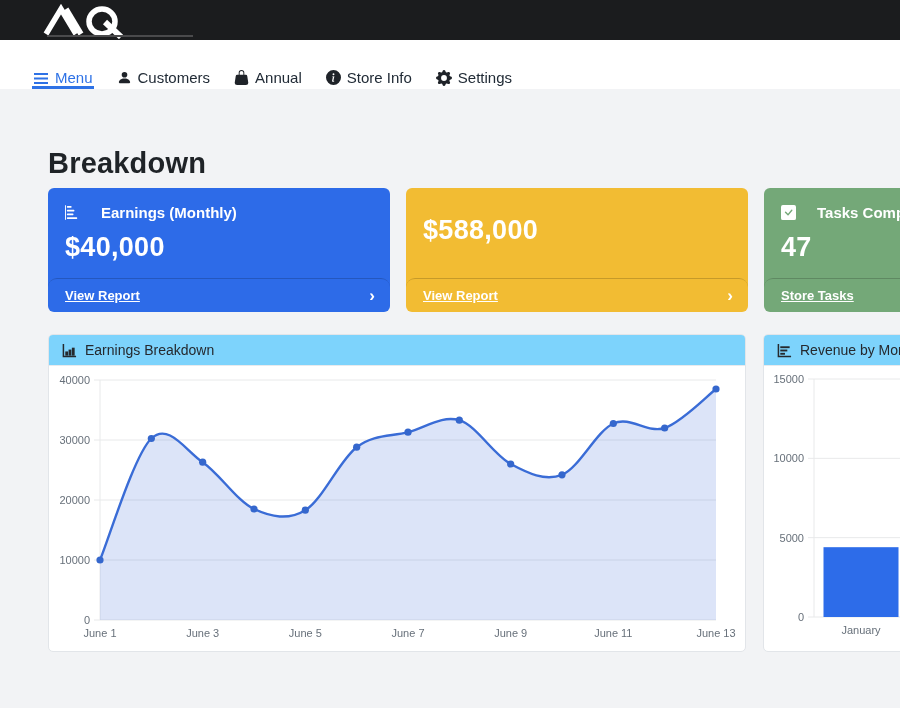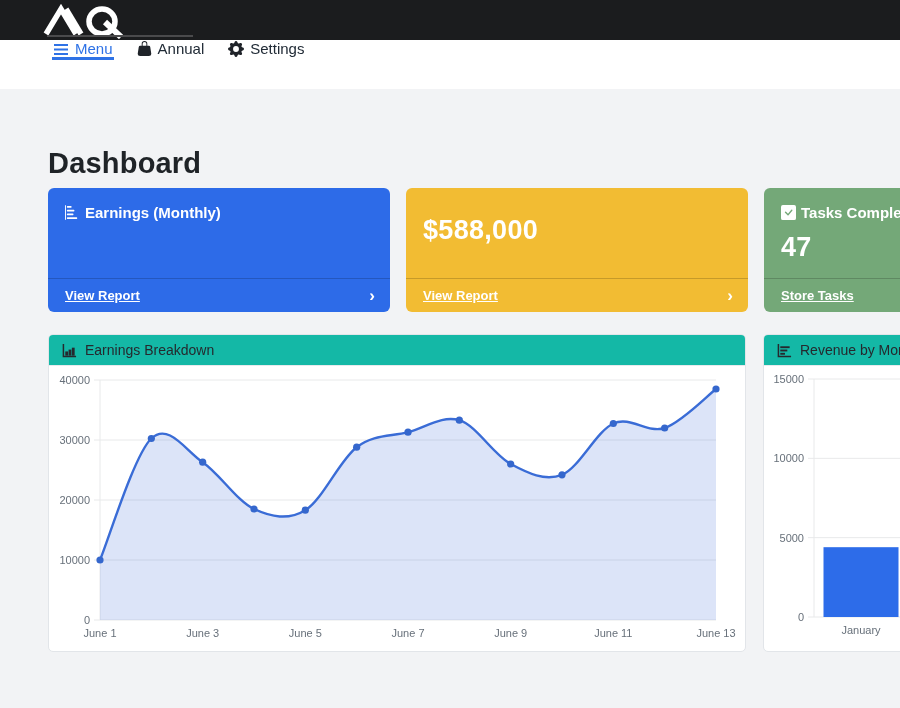--- a/index.html
+++ b/index.html
@@ -6,55 +6,55 @@
   html,body { width:900px; height:708px; overflow:hidden; background:#f2f3f5;
               font-family:"Liberation Sans", sans-serif; }
 
   
   .topbar { height:40px; background:#1b1c1e; position:relative; }
   .logo { position:absolute; left:40px; top:3px; }
   .logo-underline { position:absolute; left:47px; top:35px; width:146px; height:2px;
                     background:#4a4a4c; }
 
   
-  .navbar { height:49px; background:#ffffff; display:flex; align-items:flex-start;
-            padding-left:52px; }
+  .navbar { height:49px; background:#ffffff; display:flex; align-items:flex-end;
+            padding-left:32px; }
   .nav-item { display:flex; align-items:center; gap:6px; margin-right:22px;
               font-size:15px; color:#212b36; cursor:pointer; border-bottom:3px solid transparent;
               padding:0 1px; }
   .nav-item svg { flex:none; }
   .nav-item.active { color:#2e72e6; border-bottom-color:#2e72e6; }
   .nav-item.active svg path, .nav-item.active svg rect { fill:#2e72e6; }
 
   
   .main { padding:0 0 0 48px; }
   h1.page-title { margin:58px 0 8px; font-size:29px; font-weight:600; color:#1f2327;
                   letter-spacing:.2px; }
 
   
   .cards-row { display:flex; gap:16px; }
   .stat-card { flex:none; width:342px; height:124px; border-radius:6px; color:#fff;
                display:flex; flex-direction:column; }
   .stat-body { padding:16px 17px 0; }
-  .stat-title { display:flex; align-items:center; gap:5px; font-size:15px; font-weight:700; }
+  .stat-title { display:flex; align-items:center; gap:21px; font-size:15px; font-weight:700; }
   .stat-value { margin-top:11px; font-size:27px; font-weight:700; letter-spacing:.3px; }
   .stat-footer { margin-top:auto; border-top:1px solid rgba(0,0,0,0.18);
                  height:34px; display:flex; align-items:center; justify-content:space-between;
-                 padding:0 15px 0 17px; }
+                 padding:0 15px 0 17px;border-radius:9px; }
   .stat-link { font-size:13px; font-weight:700; color:#fff; text-decoration:underline;
                cursor:pointer; }
   .stat-chevron { font-size:17px; font-weight:700; line-height:1; cursor:pointer; }
 
   
   .charts-row { display:flex; gap:17px; margin-top:22px; }
   .chart-card { flex:none; background:#fff; border:1px solid #e2e5e9; border-radius:5px;
                 height:318px; overflow:hidden; }
   .chart-card.wide { width:698px; }
   .chart-card.narrow { width:342px; }
-  .chart-header { height:31px; background:#14b8a6; border-bottom:1px solid #e8eaed;
+  .chart-header { height:31px; background:#7dd3fc; border-bottom:1px solid #e8eaed;
                   display:flex; align-items:center; gap:8px; padding:0 13px;
                   font-size:14px; color:#25292e; }
   .chart-body { padding:0; }
   .axis-label { font-size:11px; fill:#67707a; }
 </style>
 </head>
 <body>
 
 <div class="topbar">
   <svg class="logo" width="100" height="36" viewBox="0 0 100 36" aria-label="AQ logo">
@@ -70,45 +70,58 @@
   <div class="nav-item active">
     <svg width="16" height="16" viewBox="0 0 16 16">
       <rect x="1" y="3" width="14" height="2" fill="#2e72e6"></rect>
       <rect x="1" y="7.5" width="14" height="2" fill="#2e72e6"></rect>
       <rect x="1" y="12" width="14" height="2" fill="#2e72e6"></rect>
     </svg>
     <span>Menu</span>
   </div>
   <div class="nav-item">
     <svg width="15" height="15" viewBox="0 0 16 16">
+      <path fill="#1f2329" d="M3 14s-1 0-1-1 1-4 6-4 6 3 6 4-1 1-1 1H3zm5-6a3 3 0 1 0 0-6 3 3 0 0 0 0 6z"></path>
+    </svg>
+    <span>Customers</span>
+  </div>
+  <div class="nav-item">
+    <svg width="15" height="15" viewBox="0 0 16 16">
       <path fill="#1f2329" d="M8 1a2 2 0 0 1 2 2v2H6V3a2 2 0 0 1 2-2zm3 4V3a3 3 0 1 0-6 0v2H3.36a1.5 1.5 0 0 0-1.483 1.277L.85 13.13A2.5 2.5 0 0 0 3.322 16h9.355a2.5 2.5 0 0 0 2.473-2.87l-1.028-6.853A1.5 1.5 0 0 0 12.64 5H11z"></path>
     </svg>
     <span>Annual</span>
+  </div>
+  <div class="nav-item">
+    <svg width="15" height="15" viewBox="0 0 16 16">
+      <path fill="#1f2329" d="M8 16A8 8 0 1 0 8 0a8 8 0 0 0 0 16zm.93-9.412-1 4.705c-.07.34.029.533.304.533.194 0 .487-.07.686-.246l-.088.416c-.287.346-.92.598-1.465.598-.703 0-1.002-.422-.808-1.319l.738-3.468c.064-.293.006-.399-.287-.47l-.451-.081.082-.381 2.29-.287zM8 5.5a1 1 0 1 1 0-2 1 1 0 0 1 0 2z"></path>
+    </svg>
+    <span>Store Info</span>
   </div>
   <div class="nav-item">
     <svg width="16" height="16" viewBox="0 0 16 16">
       <path fill="#1f2329" fill-rule="evenodd" d="M9.405 1.05c-.413-1.4-2.397-1.4-2.81 0l-.1.34a1.464 1.464 0 0 1-2.105.872l-.31-.17c-1.283-.698-2.686.705-1.987 1.987l.169.311c.446.82.023 1.841-.872 2.105l-.34.1c-1.4.413-1.4 2.397 0 2.81l.34.1a1.464 1.464 0 0 1 .872 2.105l-.17.31c-.698 1.283.705 2.686 1.987 1.987l.311-.169a1.464 1.464 0 0 1 2.105.872l.1.34c.413 1.4 2.397 1.4 2.81 0l.1-.34a1.464 1.464 0 0 1 2.105-.872l.31.17c1.283.698 2.686-.705 1.987-1.987l-.169-.311a1.464 1.464 0 0 1 .872-2.105l.34-.1c1.4-.413 1.4-2.397 0-2.81l-.34-.1a1.464 1.464 0 0 1-.872-2.105l.17-.31c.698-1.283-.705-2.686-1.987-1.987l-.311.169a1.464 1.464 0 0 1-2.105-.872l-.1-.34zM8 10.93a2.929 2.929 0 1 1 0-5.86 2.929 2.929 0 0 1 0 5.858z"></path>
     </svg>
     <span>Settings</span>
   </div>
 </div>
 
 <div class="main">
-  <h1 class="page-title">Dashboard</h1>
+  <h1 class="page-title">Breakdown</h1>
 
   <div class="cards-row">
 
     <div class="stat-card" style="background:#2d6be8">
       <div class="stat-body">
         <div class="stat-title">
           <svg width="15" height="15" viewBox="0 0 16 16">
             <path fill="#fff" d="M.5 0a.5.5 0 0 1 .5.5v15a.5.5 0 0 1-1 0V.5a.5.5 0 0 1 .5-.5zM2 1.5a.5.5 0 0 1 .5-.5h4a.5.5 0 0 1 .5.5v1a.5.5 0 0 1-.5.5h-4a.5.5 0 0 1-.5-.5v-1zm0 4a.5.5 0 0 1 .5-.5h7a.5.5 0 0 1 .5.5v1a.5.5 0 0 1-.5.5h-7a.5.5 0 0 1-.5-.5v-1zm0 4a.5.5 0 0 1 .5-.5h6a.5.5 0 0 1 .5.5v1a.5.5 0 0 1-.5.5h-6a.5.5 0 0 1-.5-.5v-1zm0 4a.5.5 0 0 1 .5-.5h10a.5.5 0 0 1 .5.5v1a.5.5 0 0 1-.5.5h-10a.5.5 0 0 1-.5-.5v-1z"></path>
           </svg>
           <span>Earnings (Monthly)</span>
         </div>
+        <div class="stat-value">$40,000</div>
       </div>
       <div class="stat-footer">
         <span class="stat-link">View Report</span>
         <span class="stat-chevron">›</span>
       </div>
     </div>
 
     <div class="stat-card" style="background:#f2bc33">
       <div class="stat-body">
         <div class="stat-value">$588,000</div>

